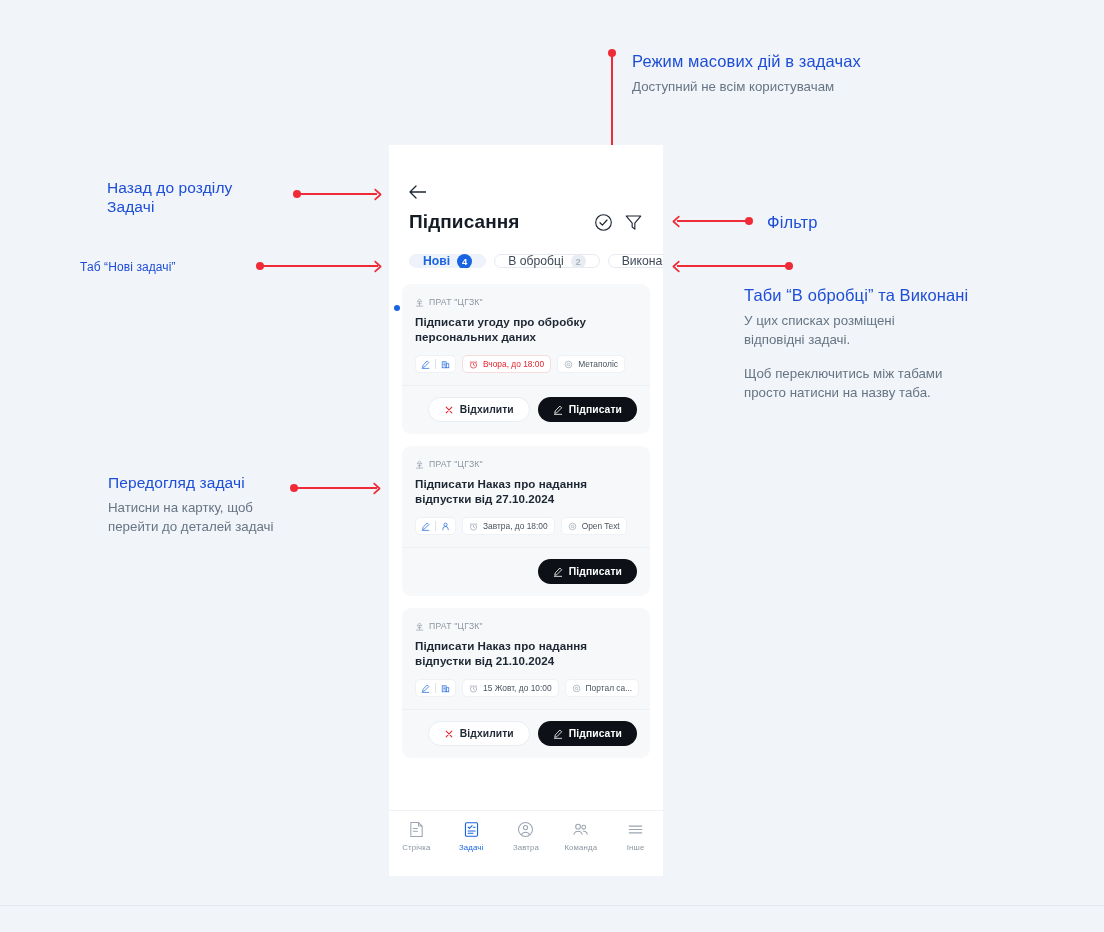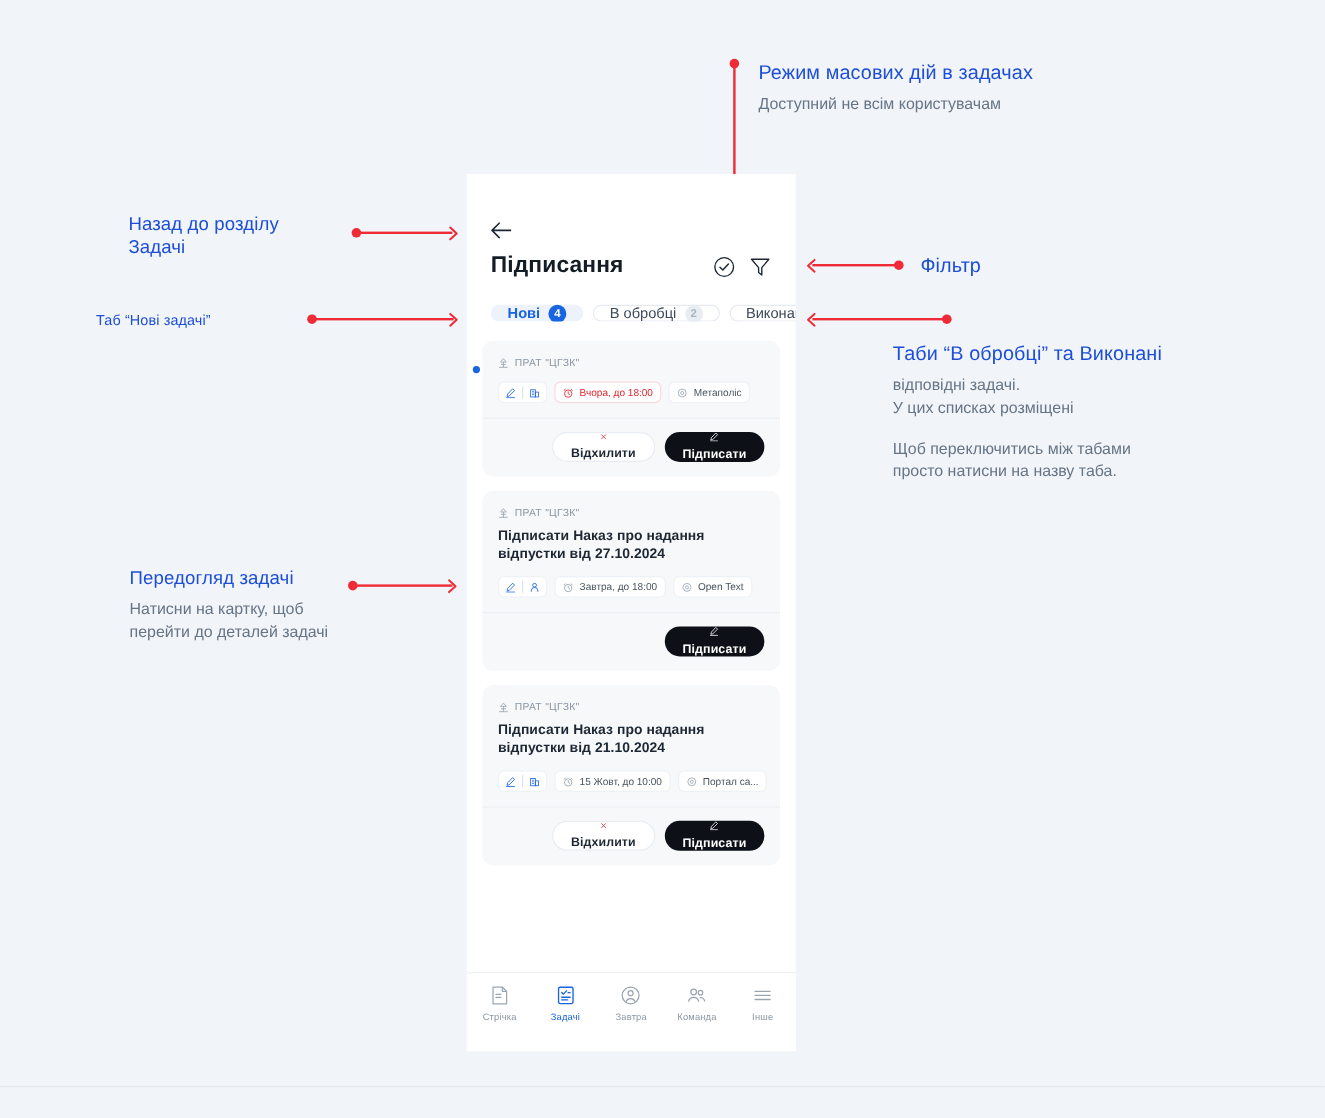--- a/index.html
+++ b/index.html
@@ -122,21 +122,21 @@
   .chip-ico.grey { color: #97a2ae; }
 
   .card-actions {
     border-top: 1px solid #eceff3;
     padding: 11px 13px 12px 13px;
     display: flex; gap: 8px; justify-content: flex-end;
   }
   .btn {
     display: inline-flex; align-items: center; justify-content: center; gap: 6px;
     height: 25px; border-radius: 13px; padding: 0 15px;
-    font-size: 10.3px; font-weight: bold; letter-spacing: .1px; flex-direction: column;
+    font-size: 10.3px; font-weight: bold; letter-spacing: .1px;
   }
   .btn-reject {
     background: #ffffff; color: #1d2733; border: 1px solid #e9edf2;
   }
   .btn-sign { background: #0d1117; color: #ffffff; }
   .btn-ico { width: 10px; height: 10px; display: block; }
   .btn-ico.red { color: #e4252f; }
   .btn-ico.white { color: #ffffff; }
 
   
@@ -223,22 +223,22 @@
   <div class="arrow" style="left:671px; top:260px; width:130px; height:12px;">
     <div class="dot" style="left:114px; top:2px;"></div>
     <div class="line" style="left:6px; top:5.2px; width:112px; height:1.6px;"></div>
     <svg width="13" height="13" viewBox="0 0 13 13" style="left:0px; top:-0.5px;">
       <path d="M7.8 1.6 L2.4 6.5 L7.8 11.4" fill="none" stroke="#ee2b37" stroke-width="1.7" stroke-linecap="round" stroke-linejoin="round"></path>
     </svg>
   </div>
   <div class="ann ann-right" style="left:744px; top:286px; width:330px;">
     <div class="ann-title">Таби “В обробці” та Виконані</div>
     <div class="ann-body">
+      <div>У цих списках розміщені</div>
       <div>відповідні задачі.</div>
-      <div>У цих списках розміщені</div>
     </div>
     <div class="ann-body sp">
       <div>Щоб переключитись між табами</div>
       <div>просто натисни на назву таба.</div>
     </div>
   </div>
 
   <div id="phone">
 
     <div class="phone-header">
@@ -278,20 +278,24 @@
 
       <div class="task-card">
         <div class="unread-dot"></div>
         <div class="card-body">
           <div class="org-row">
             <svg class="org-icon" viewBox="0 0 10 10">
               <path d="M5 1 L7.6 4.1 H2.4 Z M1 9 H9 M5 4.1 V9 M2.8 6.3 H7.2" fill="none" stroke="currentColor" stroke-width="0.8" stroke-linejoin="round"></path>
             </svg>
             <span class="org-name">ПРАТ "ЦГЗК"</span>
           </div>
+          <div class="task-title">
+            <div>Підписати угоду про обробку</div>
+            <div>персональних даних</div>
+          </div>
           <div class="chips">
             <div class="chip sign-chip">
               <svg class="chip-ico blue" viewBox="0 0 12 12">
                 <path d="M8.6 1.6 L10.4 3.4 L4.4 9.4 L2.1 9.9 L2.6 7.6 Z M1.6 11.2 H10.4" fill="none" stroke="currentColor" stroke-width="0.95" stroke-linejoin="round" stroke-linecap="round"></path>
               </svg>
               <span class="sep"></span>
               <svg class="chip-ico blue" viewBox="0 0 12 12">
                 <rect x="1.6" y="2.4" width="5.2" height="8" fill="none" stroke="currentColor" stroke-width="0.9"></rect>
                 <rect x="6.8" y="5" width="3.6" height="5.4" fill="none" stroke="currentColor" stroke-width="0.9"></rect>
                 <path d="M3.1 4.2 H5.3 M3.1 6 H5.3 M3.1 7.8 H5.3" stroke="currentColor" stroke-width="0.8"></path>

